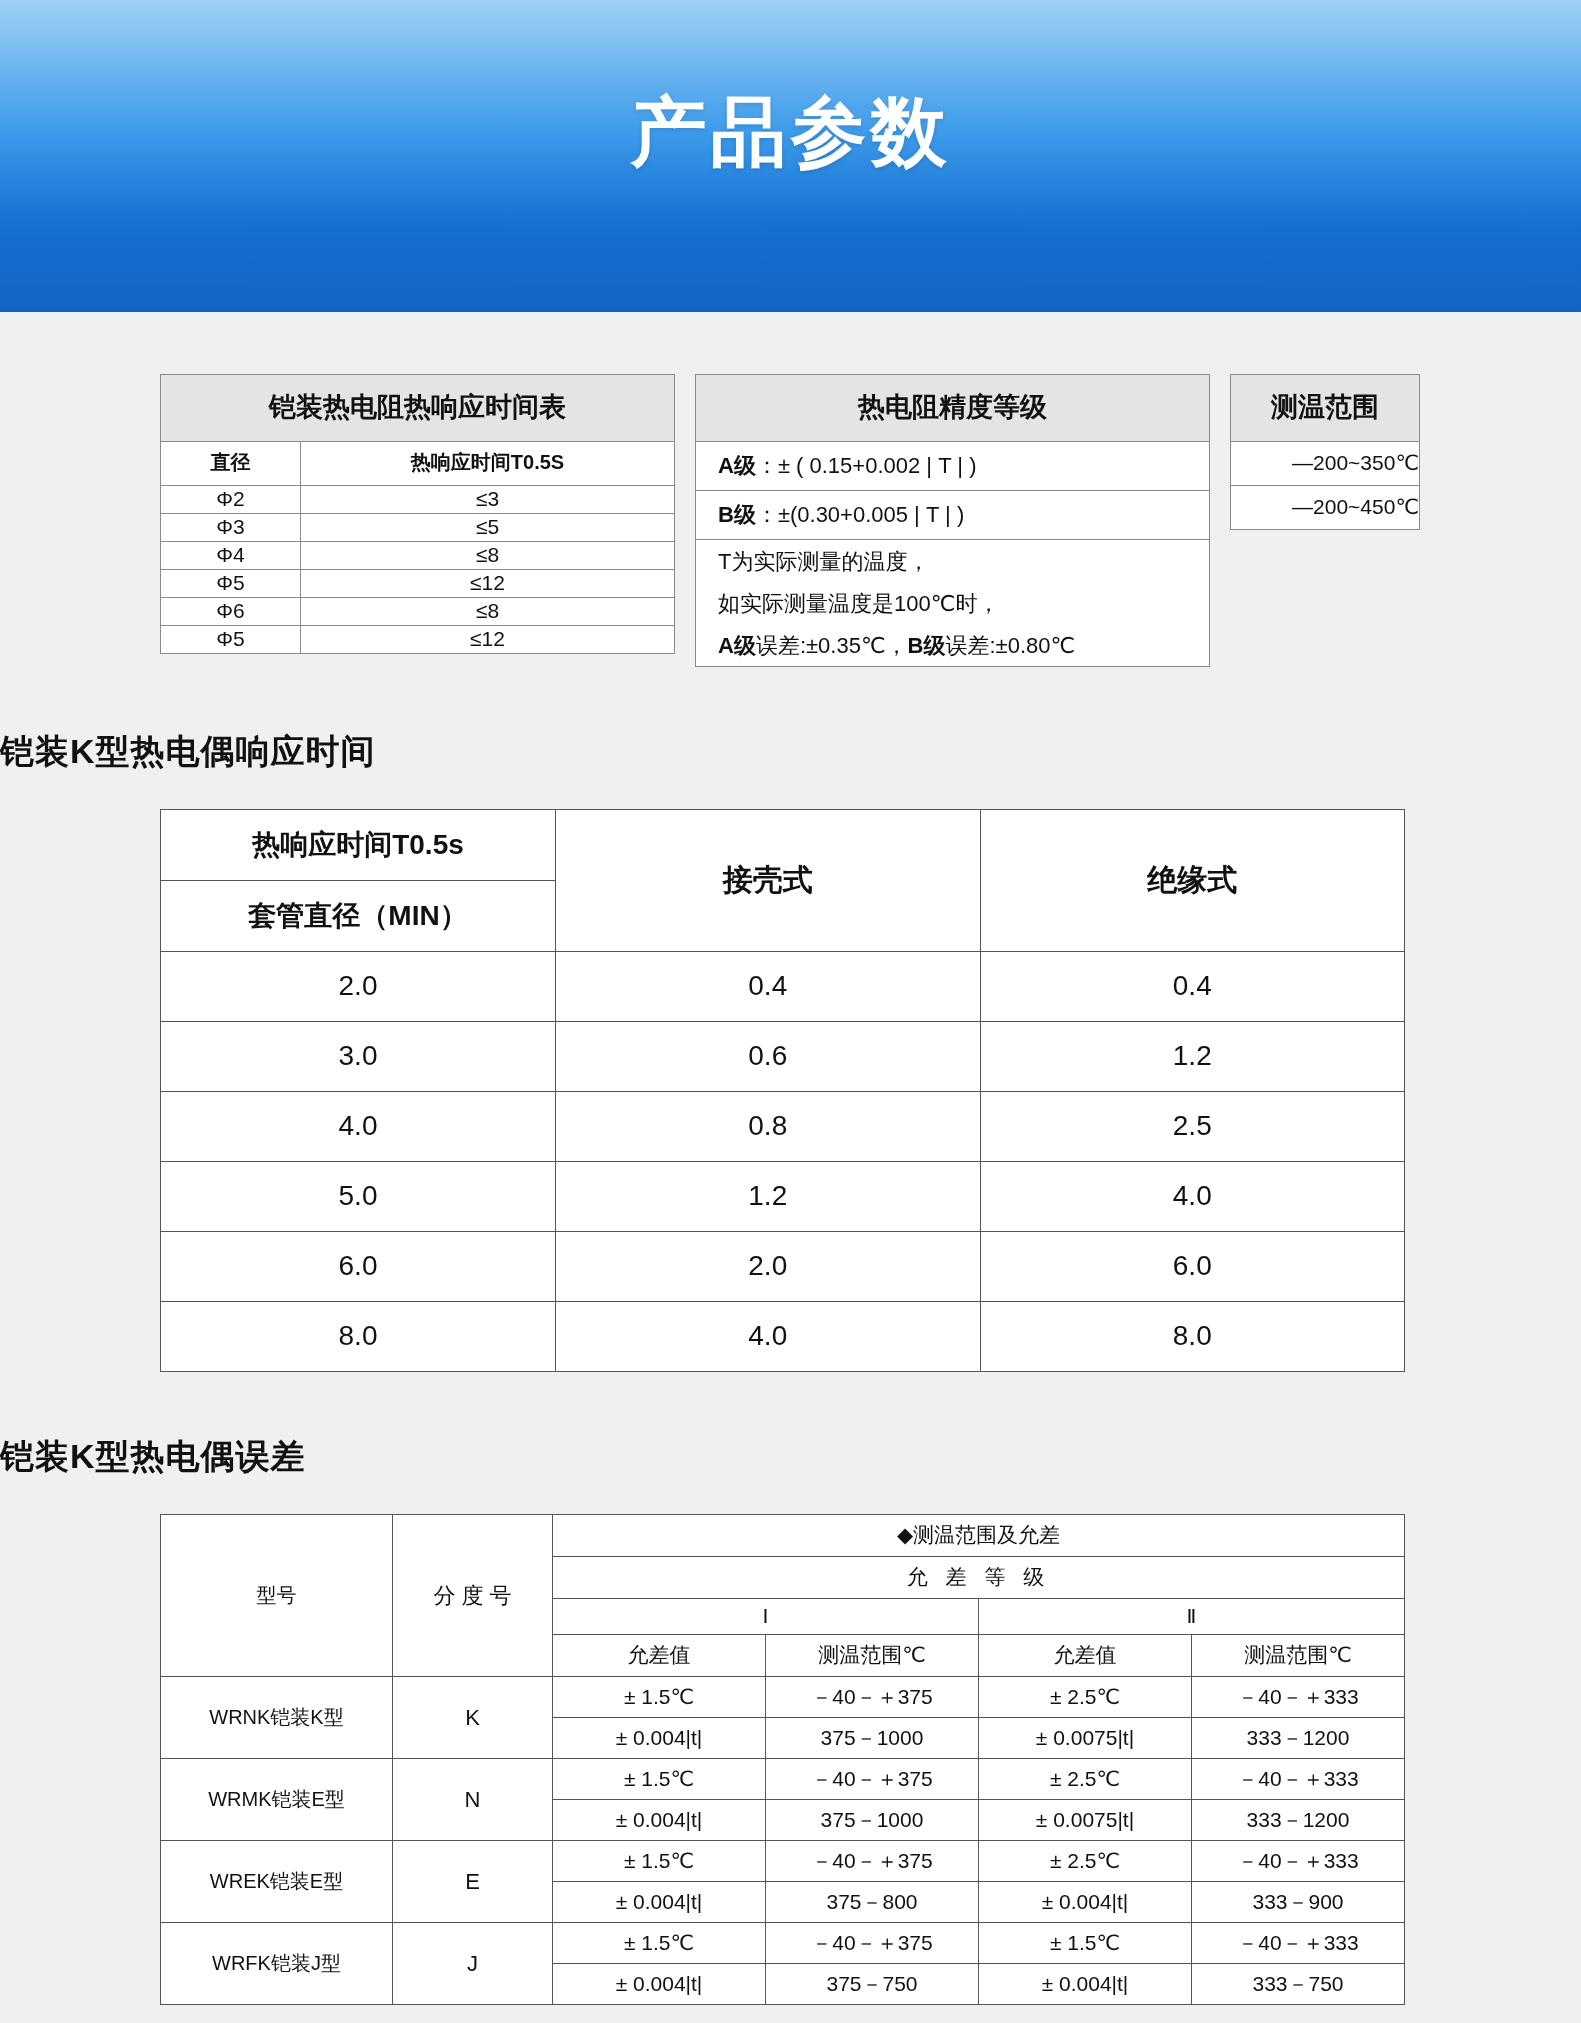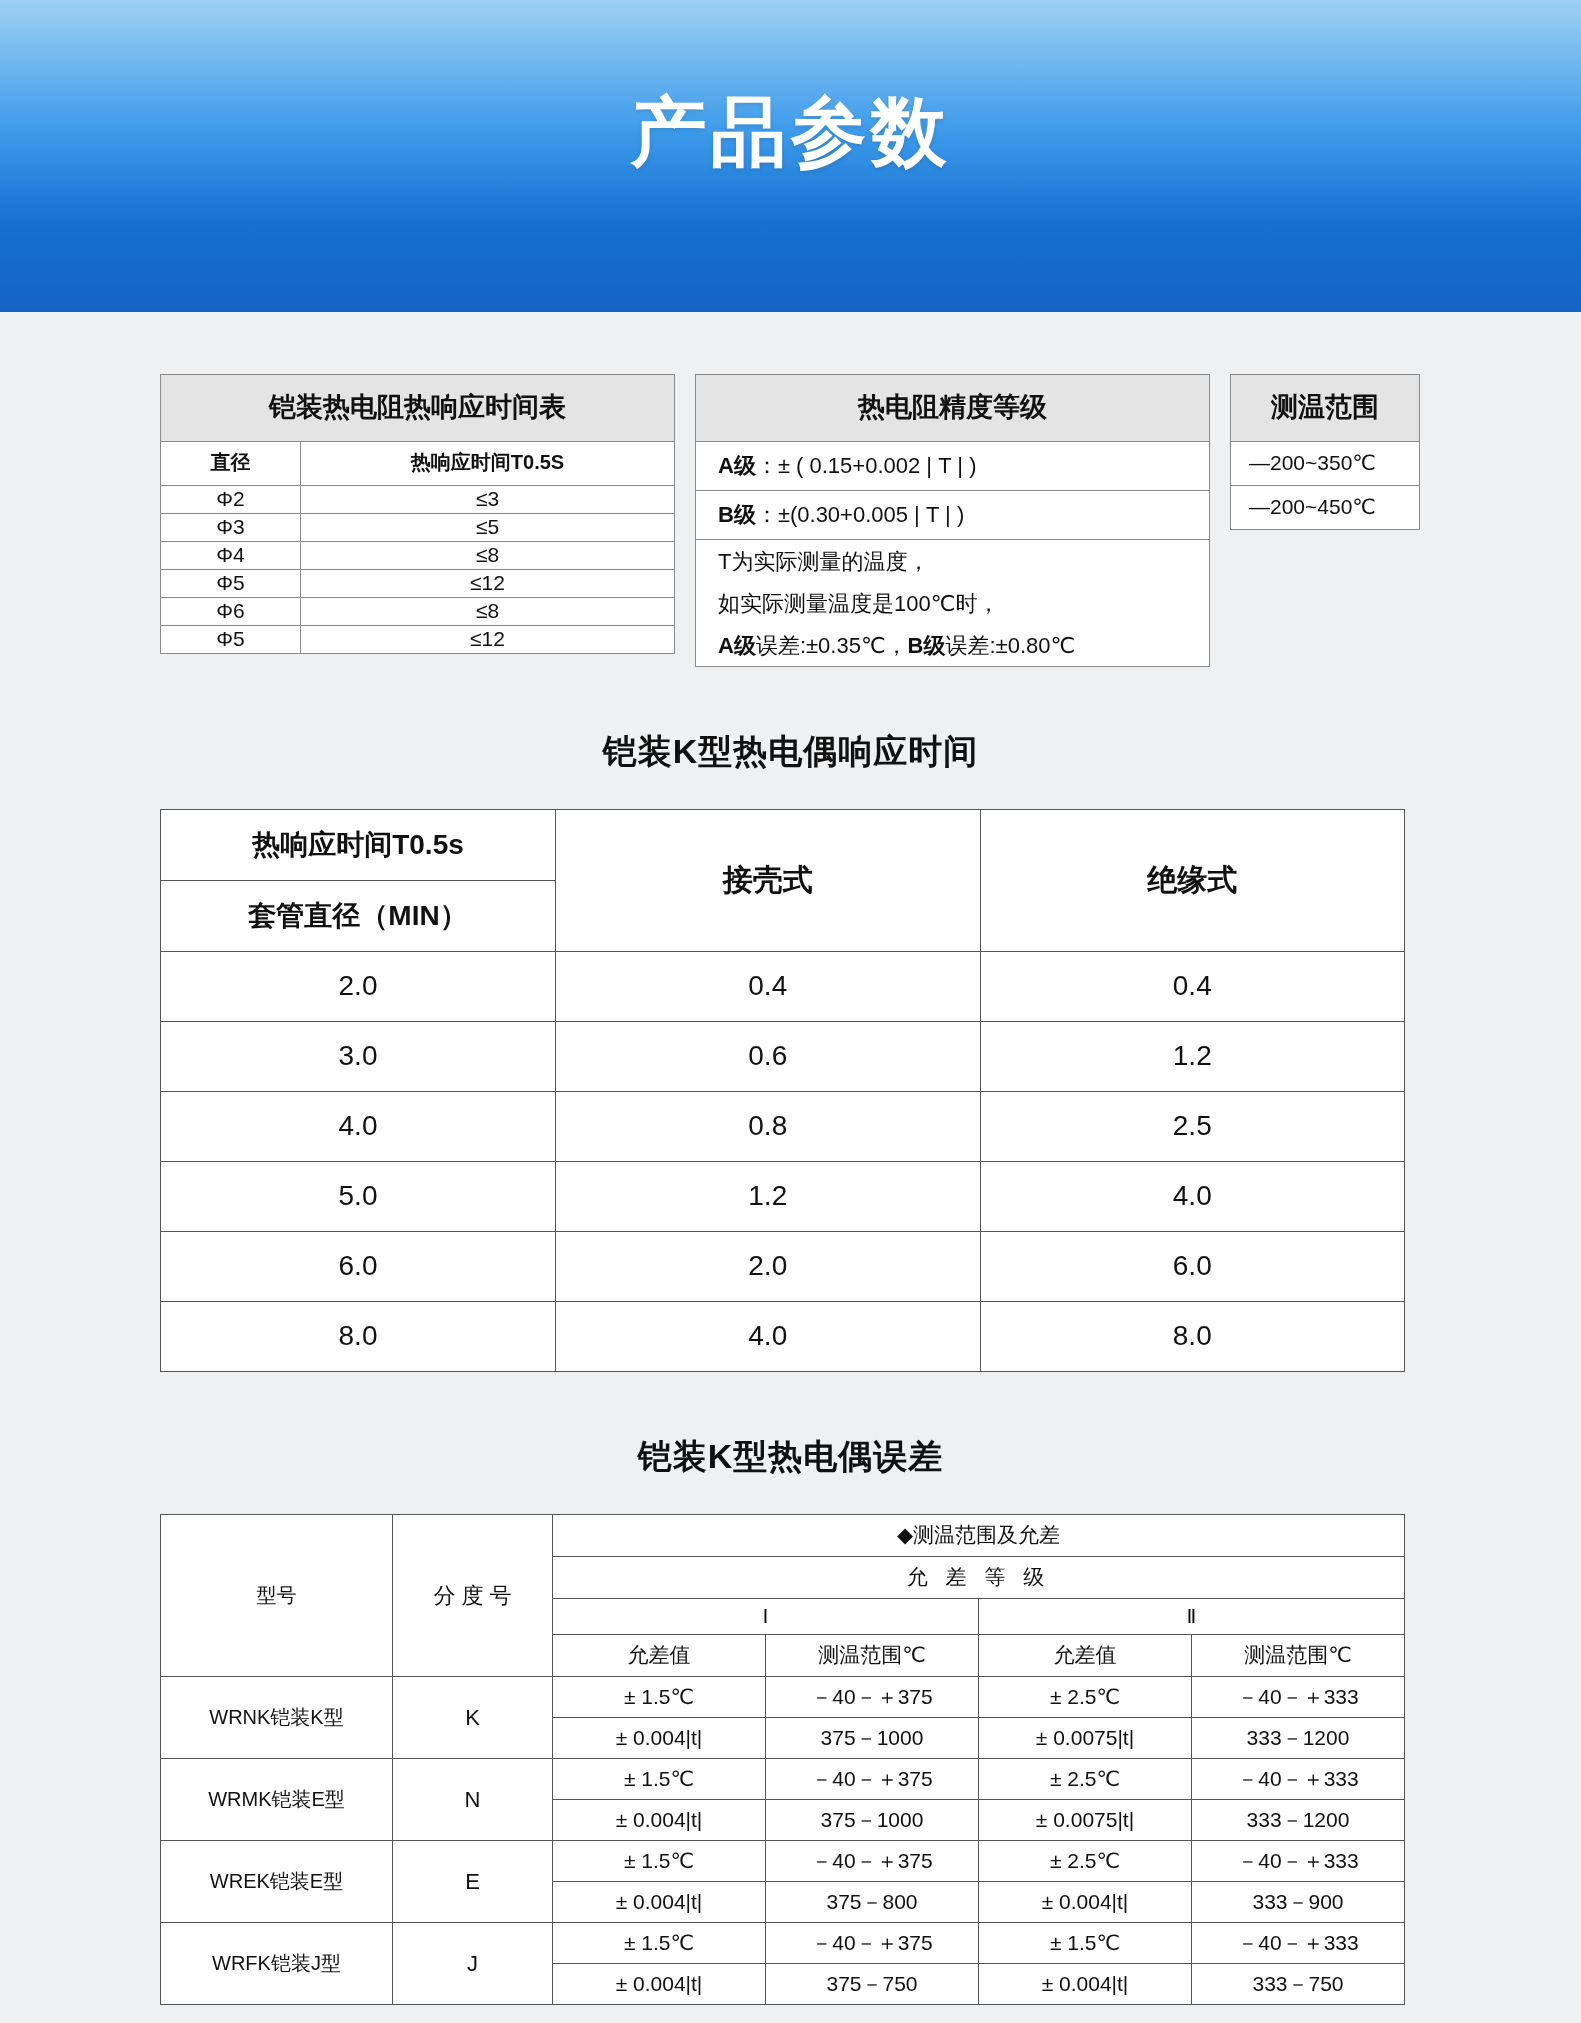--- a/index.html
+++ b/index.html
@@ -88,31 +88,30 @@
   .t3 { width: 190px; border: 1px solid #8a8a8a; }
   .t3 .hdr td {
     background: #e4e4e4;
     text-align: center;
     font-size: 27px;
     font-weight: 700;
     padding: 14px 0 16px 0;
     border-bottom: 1px solid #8a8a8a;
   }
   .t3 .row td {
-    text-align: left;
+    text-align: right;
     font-size: 21px;
     padding: 9px 0 10px 18px;
     border-bottom: 1px solid #8a8a8a;
     border-radius: 15px;
   }
   .t3 .row:last-child td { border-bottom: none; }
 
   
   .section-title {
-    text-align: center;
     font-size: 34px;
     font-weight: 700;
     margin: 62px 0 34px 0;
     letter-spacing: 1px;
   }
 
   
   .t4 {
     width: 1245px;
     margin: 0 0 0 160px;

